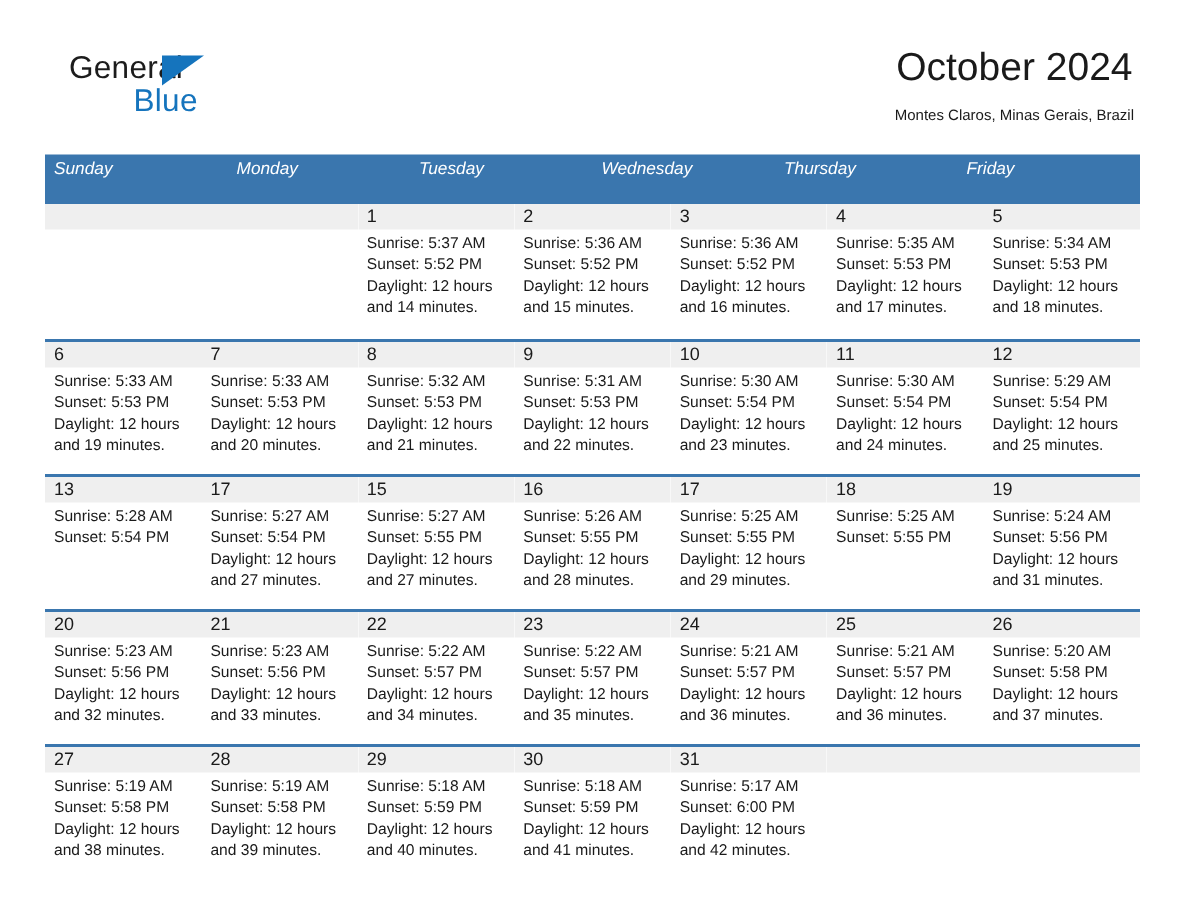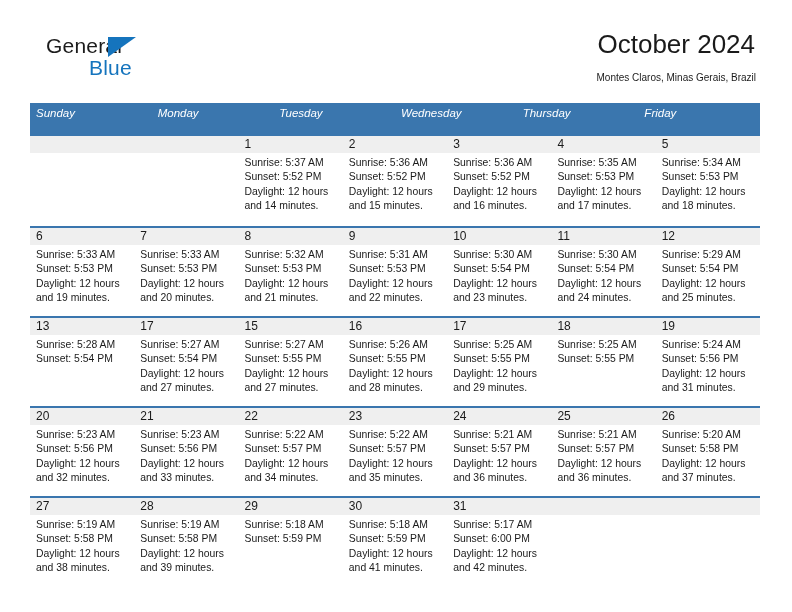--- a/index.html
+++ b/index.html
@@ -416,20 +416,21 @@
               <div class="day-line">Sunrise: 5:19 AM</div>
               <div class="day-line">Sunset: 5:58 PM</div>
               <div class="day-line wrap">Daylight: 12 hours and 39 minutes.</div>
             </div>
           </div>
           <div class="day">
             <div class="daynum-band">29</div>
             <div class="day-body">
               <div class="day-line">Sunrise: 5:18 AM</div>
               <div class="day-line">Sunset: 5:59 PM</div>
+              <div class="day-line wrap">Daylight: 12 hours and 40 minutes.</div>
             </div>
           </div>
           <div class="day">
             <div class="daynum-band">30</div>
             <div class="day-body">
               <div class="day-line">Sunrise: 5:18 AM</div>
               <div class="day-line">Sunset: 5:59 PM</div>
               <div class="day-line wrap">Daylight: 12 hours and 41 minutes.</div>
             </div>
           </div>

